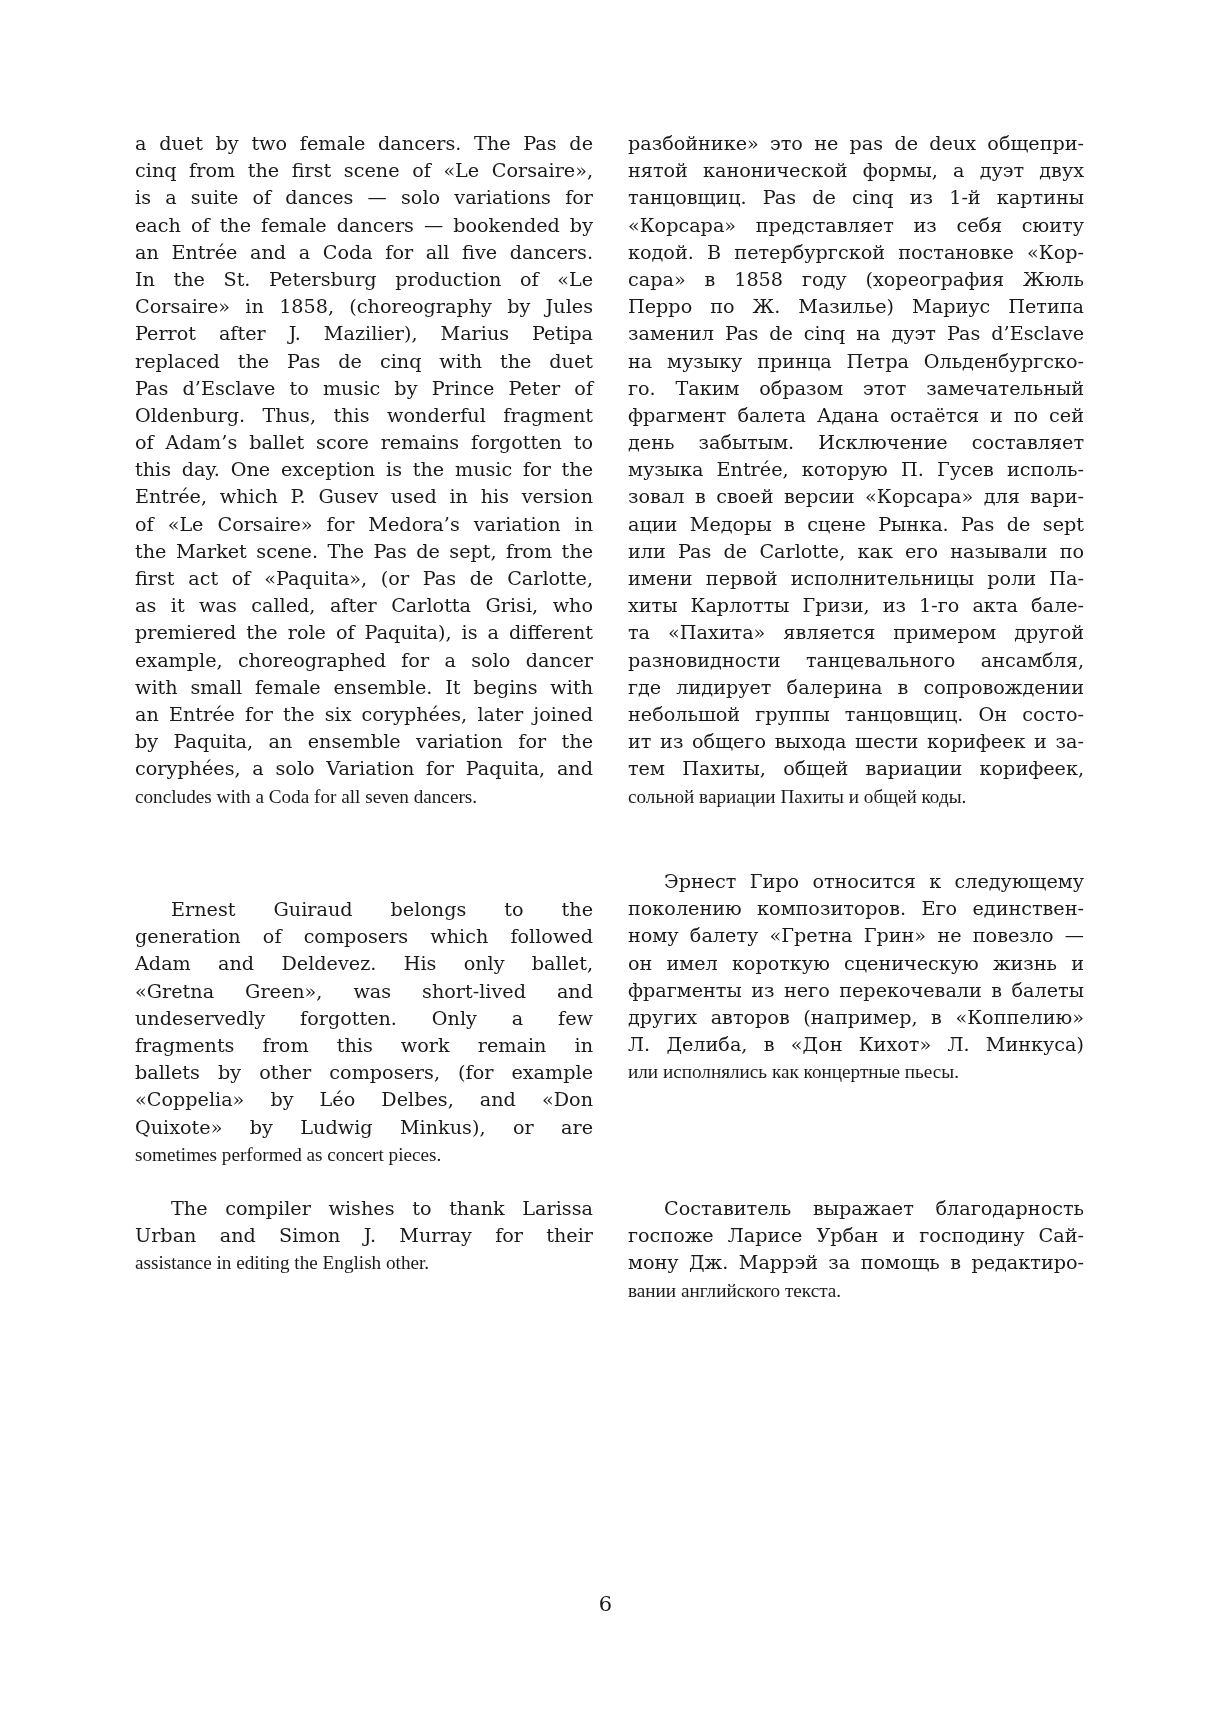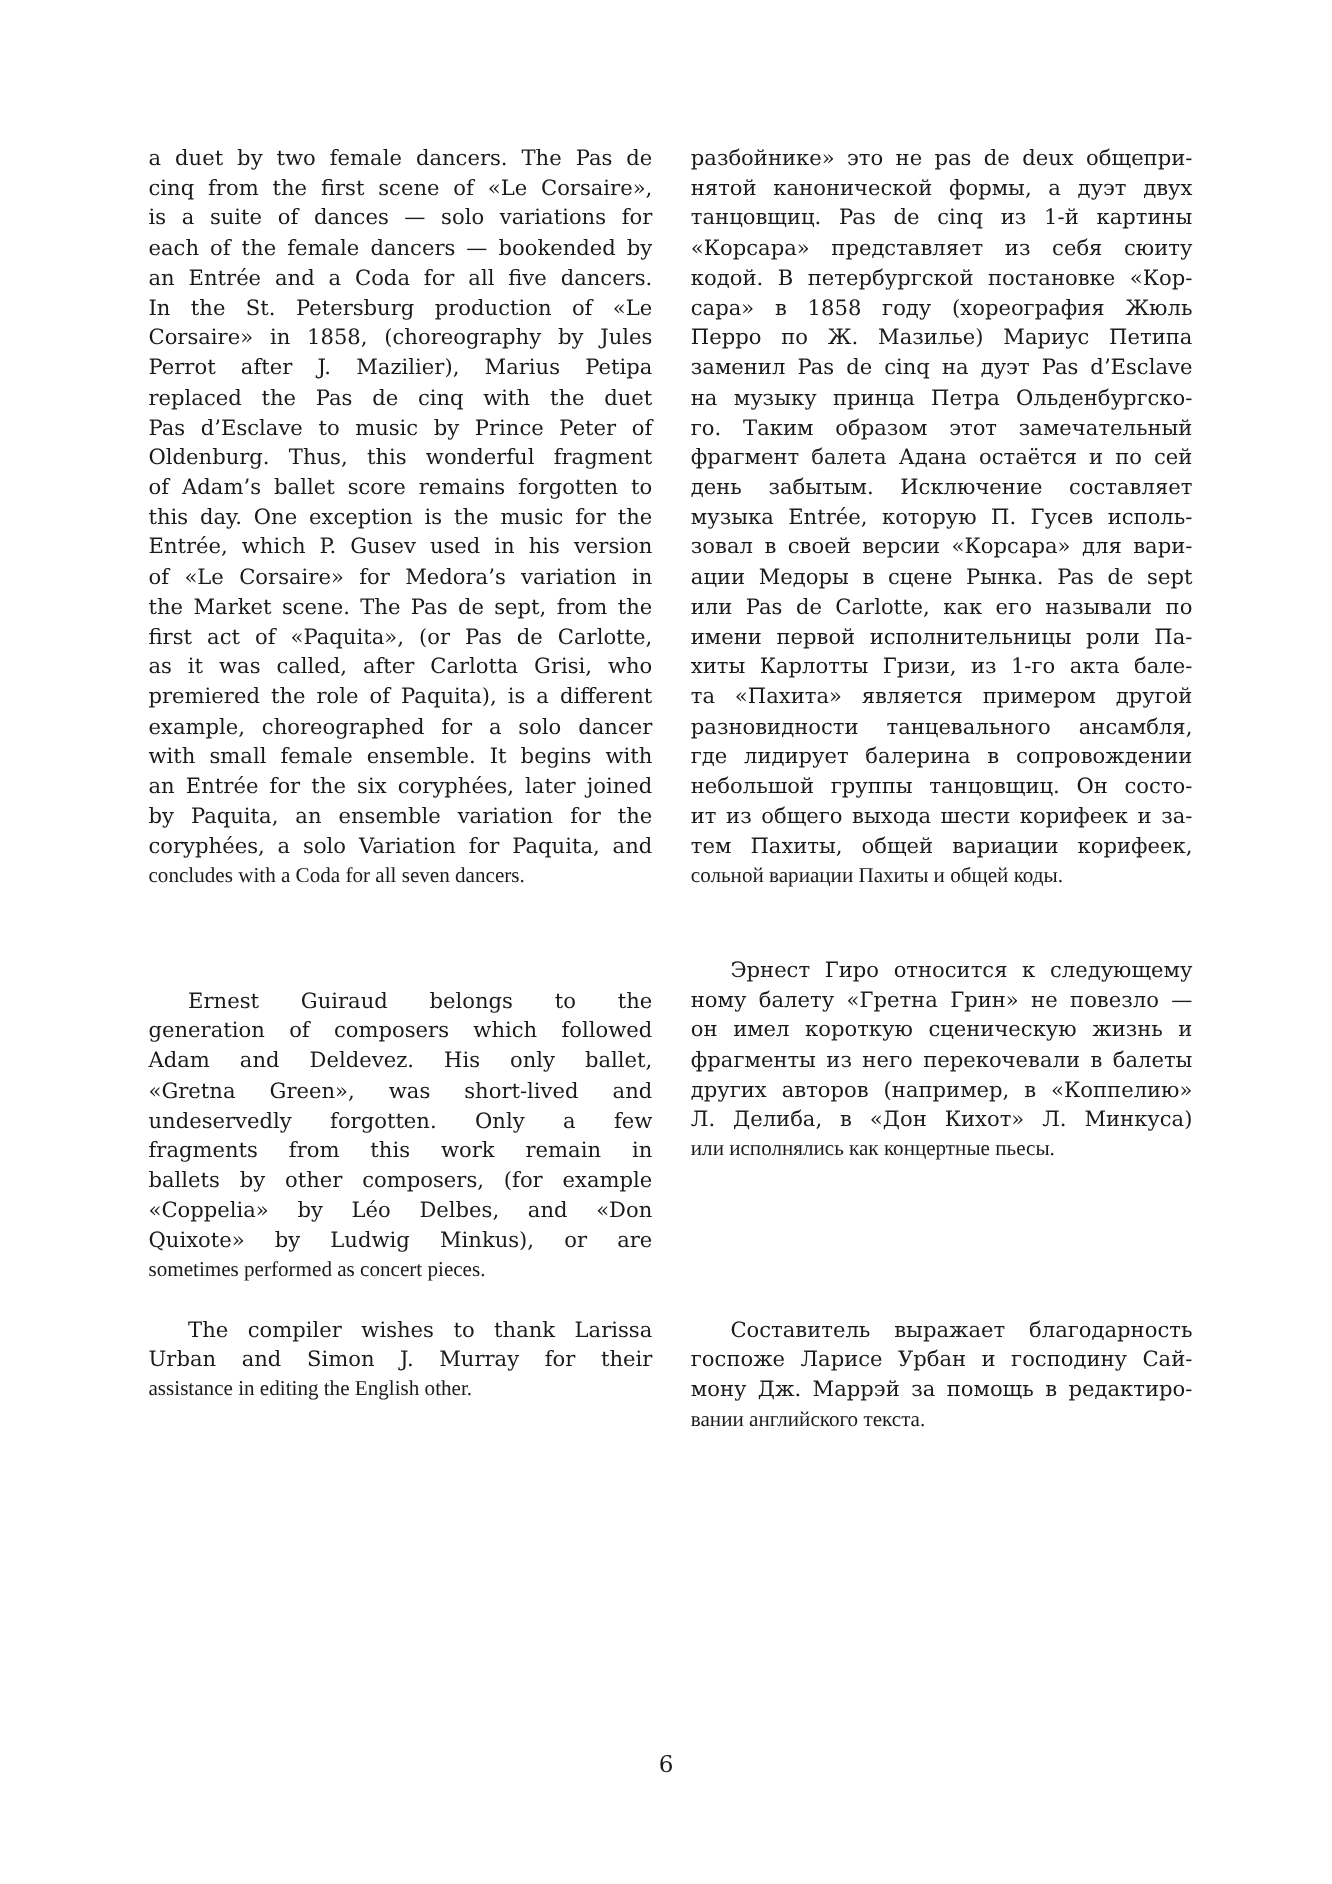--- a/index.html
+++ b/index.html
@@ -99,20 +99,21 @@
       <span class="line">разновидности танцевального ансамбля,</span>
       <span class="line">где лидирует балерина в сопровождении</span>
       <span class="line">небольшой группы танцовщиц. Он состо-</span>
       <span class="line">ит из общего выхода шести корифеек и за-</span>
       <span class="line">тем Пахиты, общей вариации корифеек,</span>
       <span class="line last">сольной вариации Пахиты и общей коды.</span>
     </div>
 
     <div class="para" style="top:868px">
       <span class="line indent">Эрнест Гиро относится к следующему</span>
+      <span class="line">поколению композиторов. Его единствен-</span>
       <span class="line">ному балету «Гретна Грин» не повезло —</span>
       <span class="line">он имел короткую сценическую жизнь и</span>
       <span class="line">фрагменты из него перекочевали в балеты</span>
       <span class="line">других авторов (например, в «Коппелию»</span>
       <span class="line">Л. Делиба, в «Дон Кихот» Л. Минкуса)</span>
       <span class="line last">или исполнялись как концертные пьесы.</span>
     </div>
 
     <div class="para" style="top:1195px">
       <span class="line indent">Составитель выражает благодарность</span>

